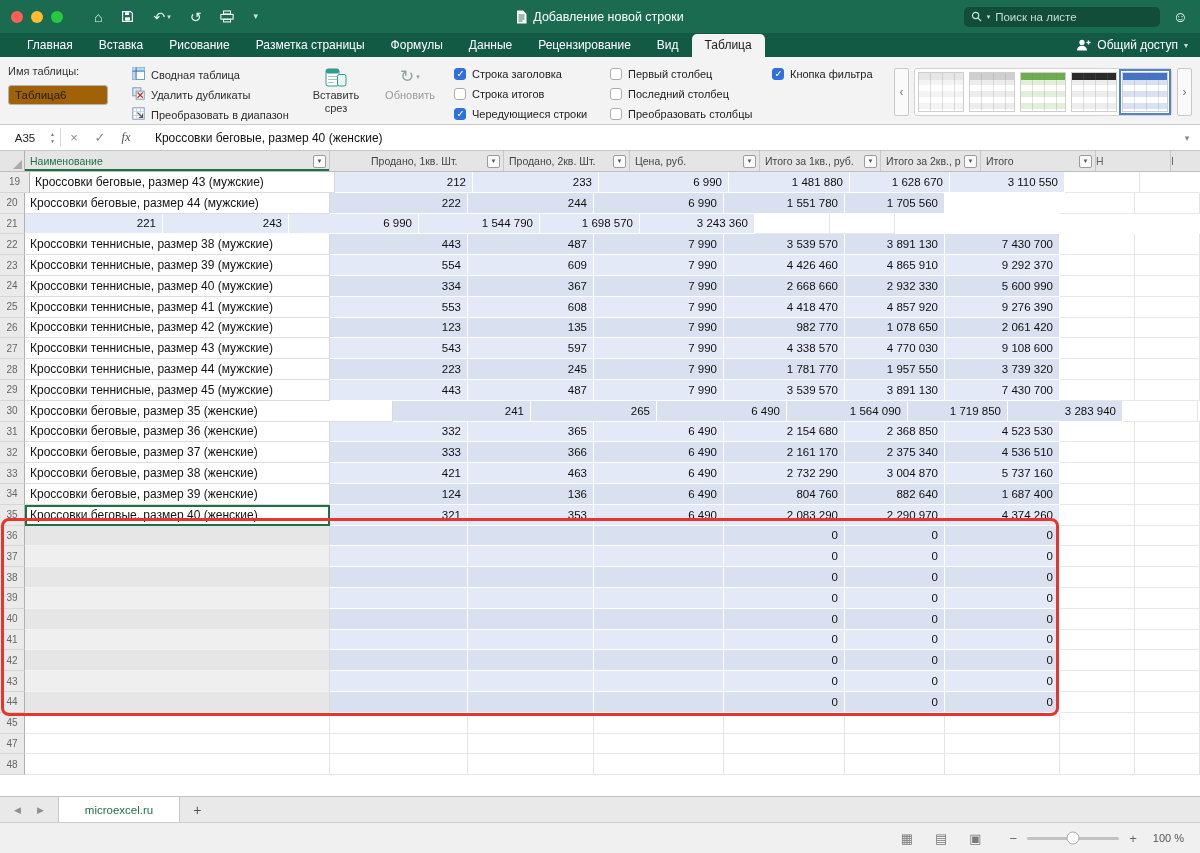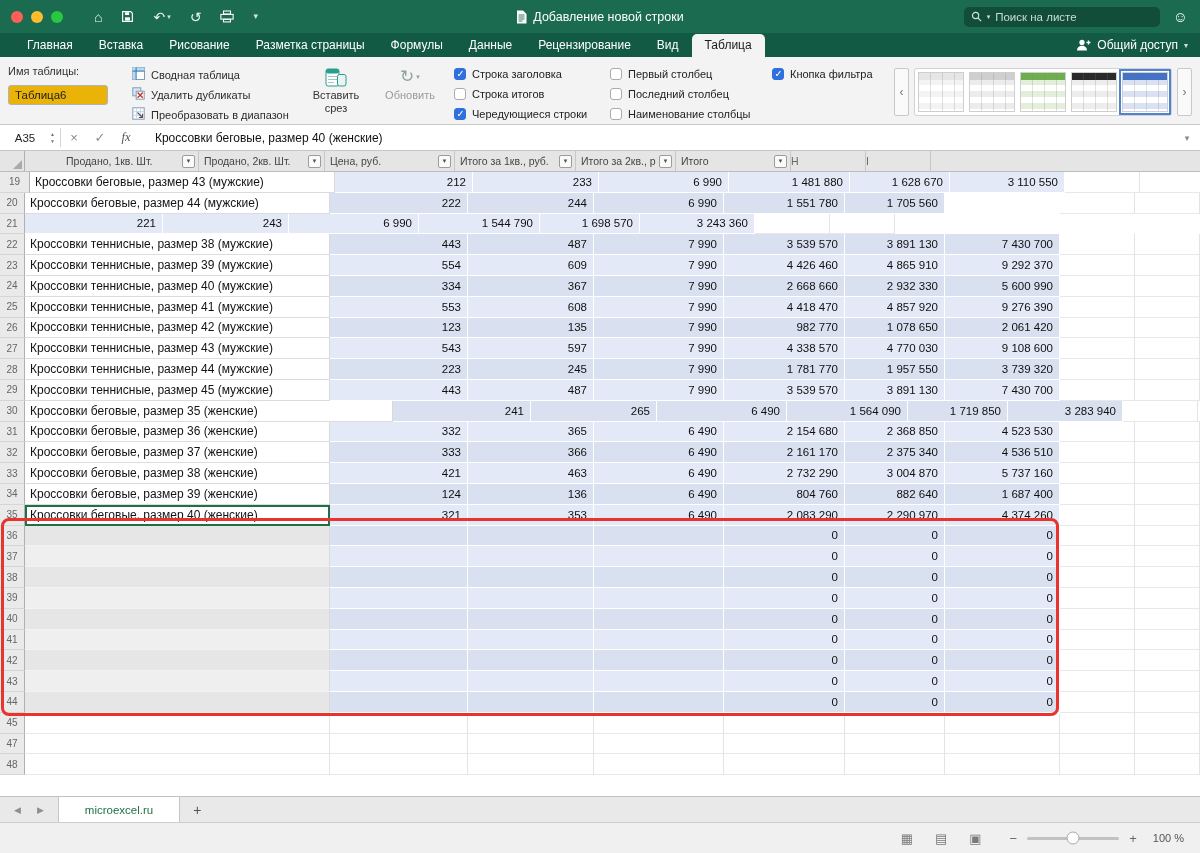--- a/index.html
+++ b/index.html
@@ -27,21 +27,21 @@
   .tabbar{height:24px;background:var(--tabbar);display:flex;align-items:flex-end;padding-left:14px;color:#fff;font-size:12px;position:relative}
   .rtab{padding:4px 13px 5px;white-space:nowrap}
   .rtab.active{background:#f3f3f3;color:#1c1c1c;border-radius:5px 5px 0 0}
   .share{position:absolute;right:12px;top:0;height:24px;display:flex;align-items:center;gap:6px;color:#fff;font-size:12px}
   .share .tiny-chev{font-size:8px}
 
   
   .ribbon{height:68px;background:#f3f3f3;border-bottom:1px solid #c9c9c9;display:flex;padding:5px 8px 4px;gap:16px}
   .grp-name{width:108px;flex:none;padding-top:3px}
   .gn-label{font-size:11px;color:#333;margin-bottom:8px}
-  .gn-input{width:100px;height:20px;background:#eab308;border:1px solid #b3b3b3;border-radius:3px;font-size:11.5px;color:#222;display:flex;align-items:center;padding-left:6px}
+  .gn-input{width:100px;height:20px;background:#a16207;border:1px solid #b3b3b3;border-radius:3px;font-size:11.5px;color:#222;display:flex;align-items:center;padding-left:6px}
   .grp-tools{width:158px;flex:none;padding-top:3px}
   .toolrow{display:flex;align-items:center;gap:6px;height:19px;font-size:11px;color:#2b2b2b;margin-bottom:1px;white-space:nowrap}
   .bigbtn{width:60px;flex:none;display:flex;flex-direction:column;align-items:center;padding-top:3px;font-size:11px;color:#333;text-align:center;line-height:1.15}
   .bigbtn .bicon{height:24px;display:flex;align-items:center;justify-content:center}
   .bigbtn.refresh{width:56px;color:#9a9a9a}
   .bigbtn.refresh .bicon{font-size:17px;color:#8fa59c;gap:2px}
   .cbcol{flex:none;padding-top:6px;display:flex;flex-direction:column;gap:8px}
   .cbc0{width:140px}.cbc1{width:146px}.cbc2{width:96px}
   .cbrow{display:flex;align-items:center;gap:6px;font-size:11px;color:#222;white-space:nowrap}
   .cb{width:12px;height:12px;border:1px solid #ababab;border-radius:3px;background:#fff;flex:none;position:relative}
@@ -257,21 +257,21 @@
         <div class="cbrow">
           <span class="cb"></span>
           <span>Первый столбец</span>
         </div>
         <div class="cbrow">
           <span class="cb"></span>
           <span>Последний столбец</span>
         </div>
         <div class="cbrow">
           <span class="cb"></span>
-          <span>Наименование столбцы</span>
+          <span>Преобразовать столбцы</span>
         </div>
       </div>
     <div class="cbcol cbc2" id="cb-g2">
         <div class="cbrow">
           <span class="cb on"></span>
           <span>Кнопка фильтра</span>
         </div>
       </div>
     <div class="gallery-wrap">
       <div class="garrow">‹</div>
@@ -298,20 +298,24 @@
     <div class="fbtn fx">fx</div>
     <div class="ftext">Кроссовки беговые, размер 40 (женские)</div>
     <div class="fchev">▾</div>
   </div>
 
   <div class="grid">
     <div class="header-row" id="header-row">
         <div class="hcell corner">
           <span class="tri"></span>
         </div>
+        <div class="hcell accent" style="width: 305px;">
+          <span class="hlabel">Наименование</span>
+          <span class="filterbtn">▼</span>
+        </div>
         <div class="hcell" style="width: 138px; margin-left: 36px;">
           <span class="hlabel">Продано, 1кв. Шт.</span>
           <span class="filterbtn">▼</span>
         </div>
         <div class="hcell" style="width: 126px;">
           <span class="hlabel">Продано, 2кв. Шт.</span>
           <span class="filterbtn">▼</span>
         </div>
         <div class="hcell" style="width: 130px;">
           <span class="hlabel">Цена, руб.</span>

